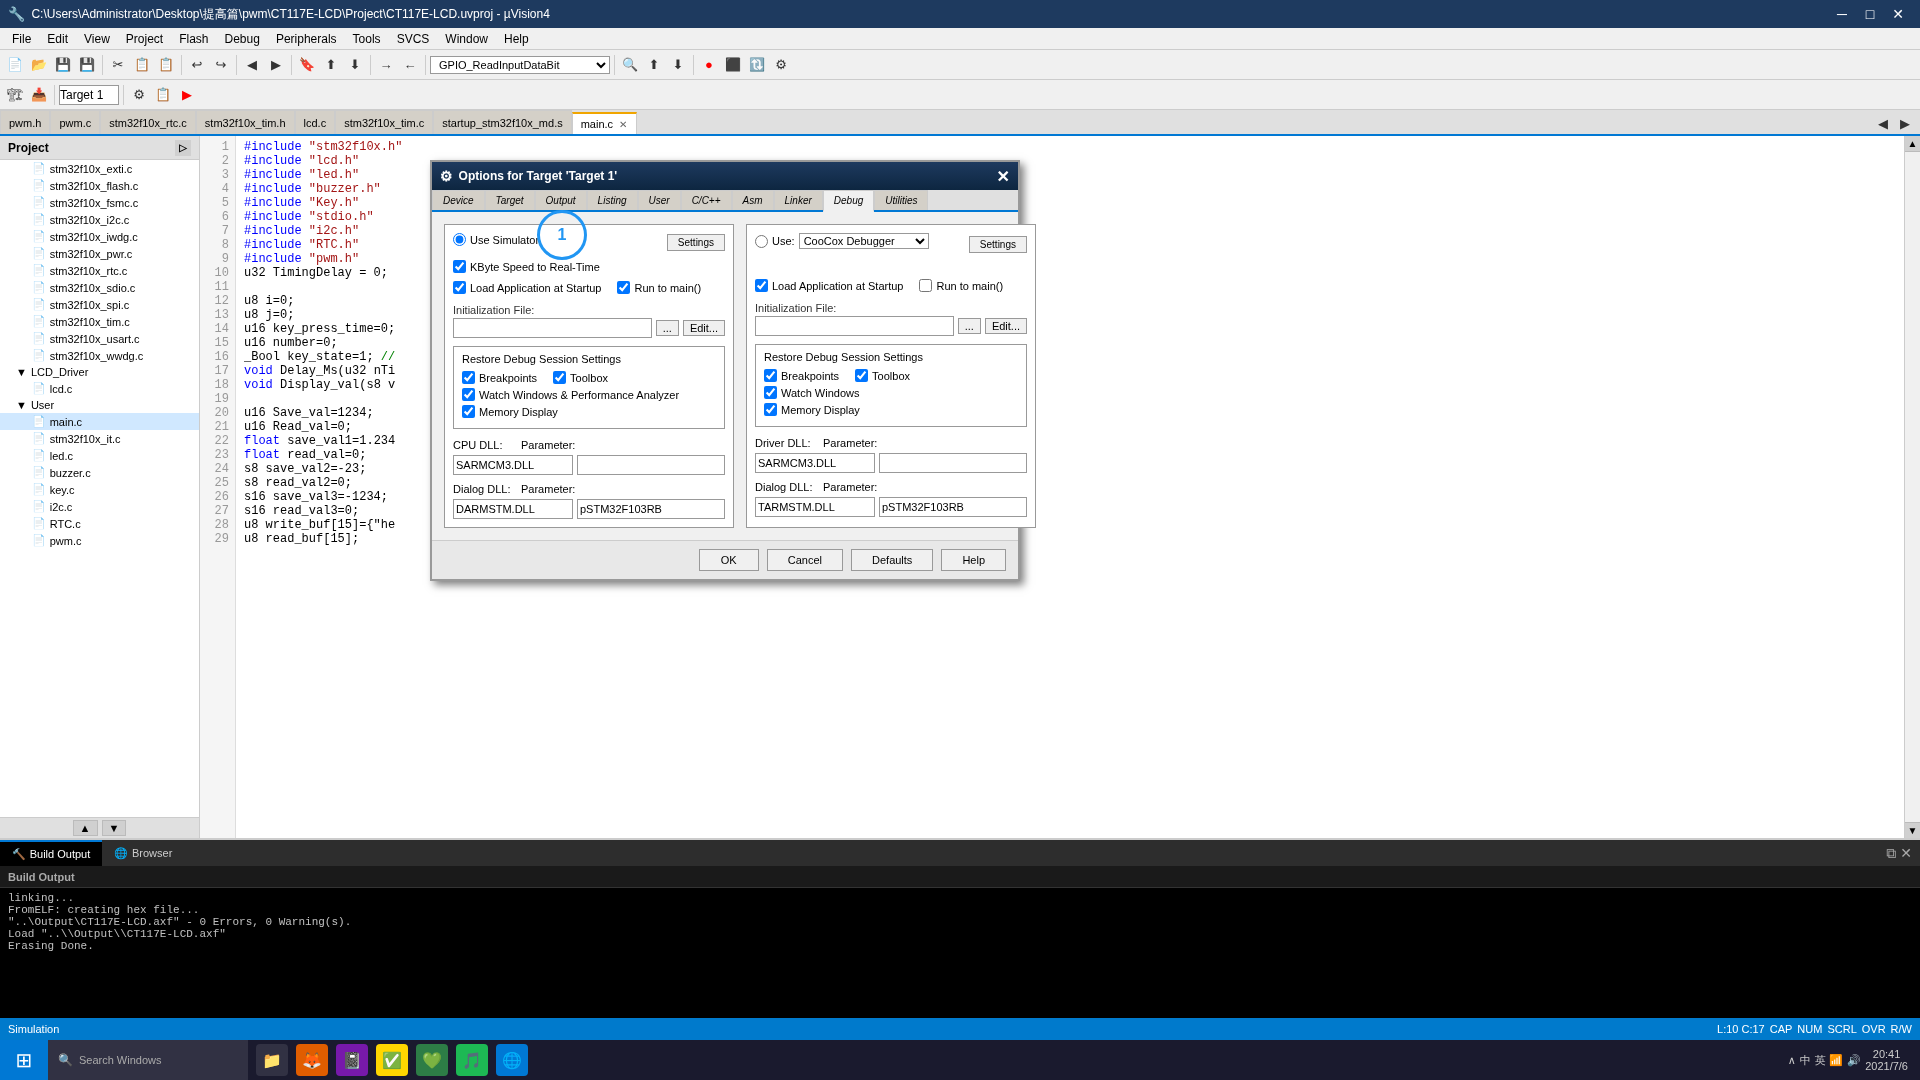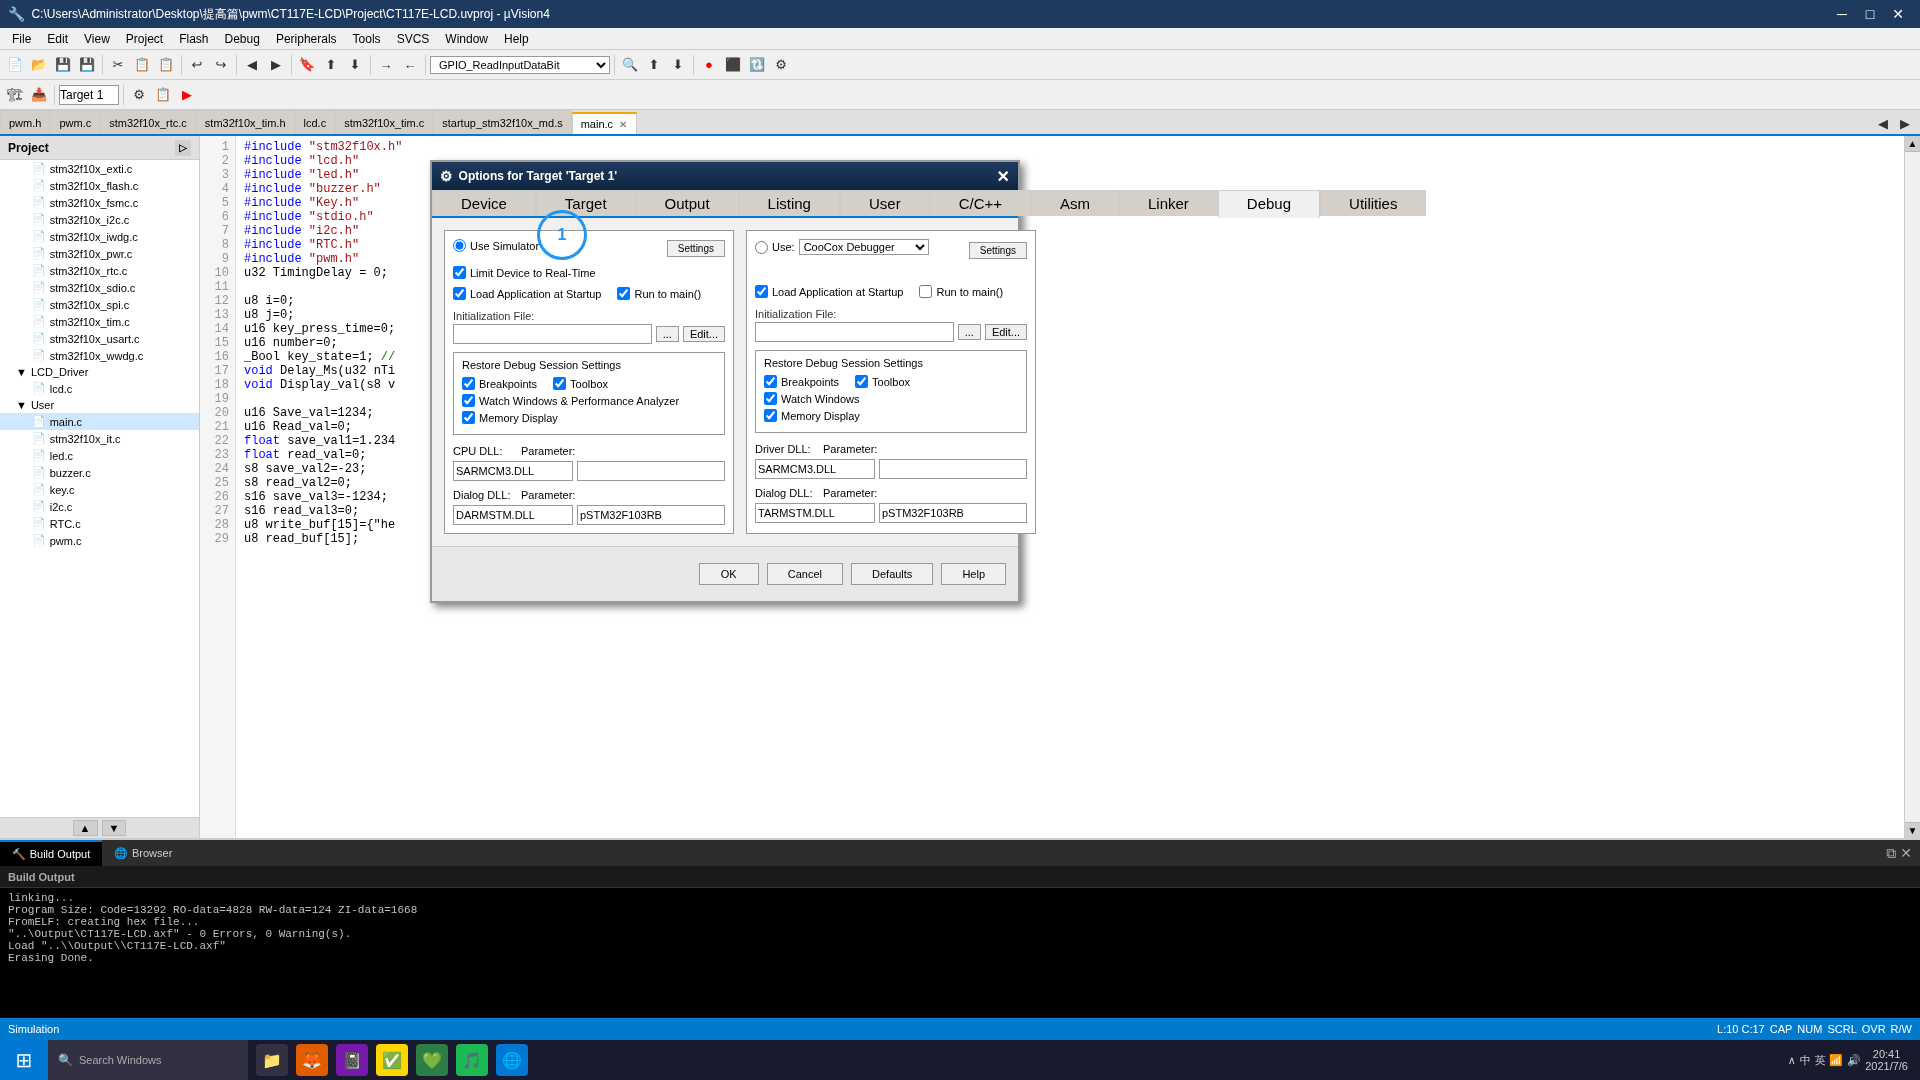--- a/index.html
+++ b/index.html
@@ -76,21 +76,21 @@
     .status-bar { height: 22px; background: #007acc; display: flex; align-items: center; padding: 0 8px; color: white; font-size: 11px; gap: 16px; }
     .status-right { margin-left: auto; display: flex; gap: 5px; }
 
     
     .dialog-overlay { position: absolute; top: 0; left: 0; width: 100%; height: 100%; z-index: 100; }
     .dialog { position: absolute; top: 160px; left: 430px; width: 590px; background: #f0f0f0; border: 2px solid #999; box-shadow: 4px 4px 8px rgba(0,0,0,0.5); }
     .dialog-title { height: 28px; background: linear-gradient(to bottom, #1e3a5f, #0d2640); display: flex; align-items: center; padding: 0 8px; color: white; font-size: 12px; font-weight: bold; }
     .dialog-title-text { flex: 1; }
     .dialog-close { color: white; cursor: pointer; font-size: 16px; }
     .dialog-tabs { display: flex; border-bottom: 2px solid #0078d4; background: #e0e0e0; }
-    .dialog-tab { padding: 4px 28px; font-size: 15px; cursor: pointer; border: 1px solid #ccc; border-bottom: none; background: #d4d0c8; }
+    .dialog-tab { padding: 4px 10px; font-size: 10px; cursor: pointer; border: 1px solid #ccc; border-bottom: none; background: #d4d0c8; font-style: italic; }
     .dialog-tab.active { background: #f0f0f0; border-bottom: 2px solid #f0f0f0; margin-bottom: -2px; }
     .dialog-body { padding: 12px; }
     
     
     .debug-panels { display: flex; gap: 12px; }
     .debug-panel { flex: 1; border: 1px solid #999; padding: 8px; background: white; }
     .radio-row { display: flex; align-items: center; gap: 4px; margin-bottom: 6px; }
     .radio-label { font-size: 11px; }
     .settings-btn { padding: 2px 10px; font-size: 10px; border: 1px solid #999; background: #f0f0f0; cursor: pointer; }
     .checkbox-row { display: flex; align-items: center; gap: 4px; margin-bottom: 4px; font-size: 11px; }
@@ -98,21 +98,21 @@
     .init-file-row { display: flex; gap: 4px; align-items: center; }
     .init-input { flex: 1; height: 20px; border: 1px solid #999; background: white; font-size: 11px; padding: 0 2px; }
     .small-btn { padding: 1px 6px; font-size: 11px; border: 1px solid #999; background: #f0f0f0; cursor: pointer; }
     .restore-section { border: 1px solid #999; padding: 6px 8px; margin-top: 8px; }
     .restore-title { font-size: 11px; margin-bottom: 6px; }
     .dll-section { margin-top: 10px; }
     .dll-label { font-size: 11px; width: 60px; }
     .dll-param-label { font-size: 11px; width: 60px; }
     .dll-input { height: 20px; border: 1px solid #999; background: white; font-size: 11px; padding: 0 2px; }
     .dll-input-wide { width: 120px; }
-    .dialog-footer { display: flex; justify-content: flex-end; gap: 8px; padding: 16px 12px; border-top: 1px solid #ccc; background: #e8e8e8; }
+    .dialog-footer { display: flex; justify-content: flex-end; gap: 8px; padding: 8px 12px; border-top: 1px solid #ccc; background: #e8e8e8; }
     .dialog-btn { padding: 4px 20px; font-size: 11px; border: 1px solid #999; background: #f0f0f0; cursor: pointer; min-width: 60px; }
 
     
     .circle-annotation { position: absolute; top: 210px; left: 537px; width: 50px; height: 50px; border: 3px solid #2196F3; border-radius: 50%; display: flex; align-items: center; justify-content: center; color: #2196F3; font-size: 16px; font-weight: bold; pointer-events: none; z-index: 200; }
 
     
     ::-webkit-scrollbar { width: 8px; height: 8px; }
     ::-webkit-scrollbar-track { background: #f1f1f1; }
     ::-webkit-scrollbar-thumb { background: #c0c0c0; }
 
@@ -424,21 +424,20 @@
         <div class="bottom-tab-right">
           <div style="color:#aaa; cursor:pointer; font-size:14px;">⧉</div>
           <div style="color:#aaa; cursor:pointer; font-size:14px;">✕</div>
         </div>
       </div>
       <div class="build-header">
         <span>Build Output</span>
       </div>
       <div class="bottom-content">
         <div>linking...</div>
-        <div>Program Size: Code=13292 RO-data=4828 RW-data=124 ZI-data=1668</div>
         <div>FromELF: creating hex file...</div>
         <div>"..\Output\CT117E-LCD.axf" - 0 Errors, 0 Warning(s).</div>
         <div>Load "..\\Output\\CT117E-LCD.axf"</div>
         <div>Erasing Done.</div>
       </div>
     </div>
   </div>
 
   <div class="status-bar">
     <span>Simulation</span>
@@ -483,21 +482,21 @@
           <div style="display:flex; align-items:center; justify-content:space-between; margin-bottom:8px;">
             <div class="radio-row">
               <input type="radio" name="debug-mode" checked="" style="">
               <label class="radio-label">Use Simulator</label>
             </div>
             <button class="settings-btn">Settings</button>
           </div>
 
           <div class="checkbox-row">
             <input type="checkbox" checked="" style="">
-            <label>Limit Device to Real-Time</label>
+            <label>KByte Speed to Real-Time</label>
           </div>
 
           <div style="display:flex; align-items:center; gap:16px; margin-top:8px;">
             <div class="checkbox-row">
               <input type="checkbox" checked="" style="">
               <label>Load Application at Startup</label>
             </div>
             <div class="checkbox-row">
               <input type="checkbox" checked="" style="">
               <label>Run to main()</label>

